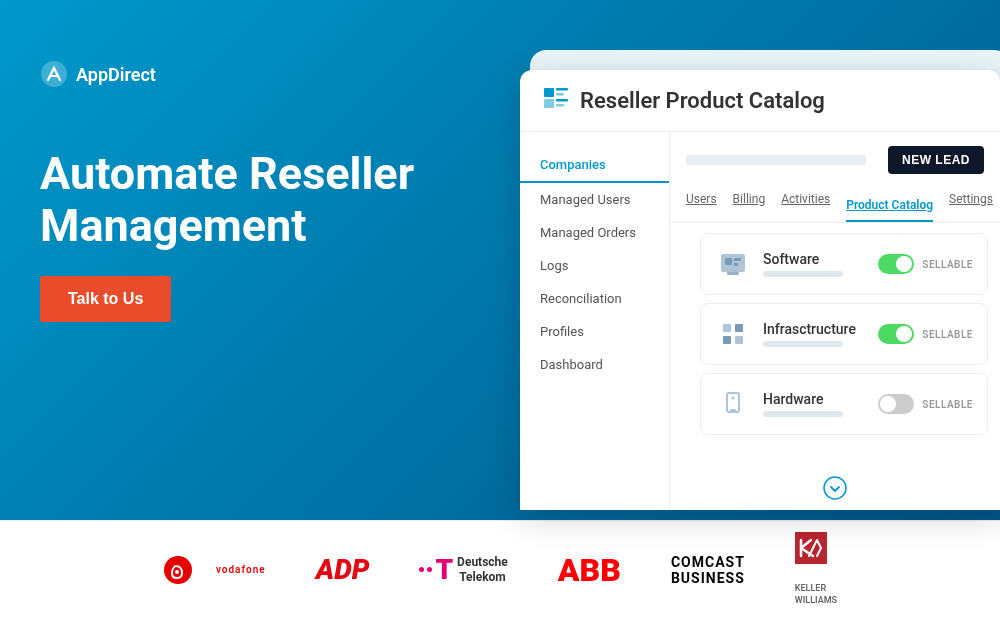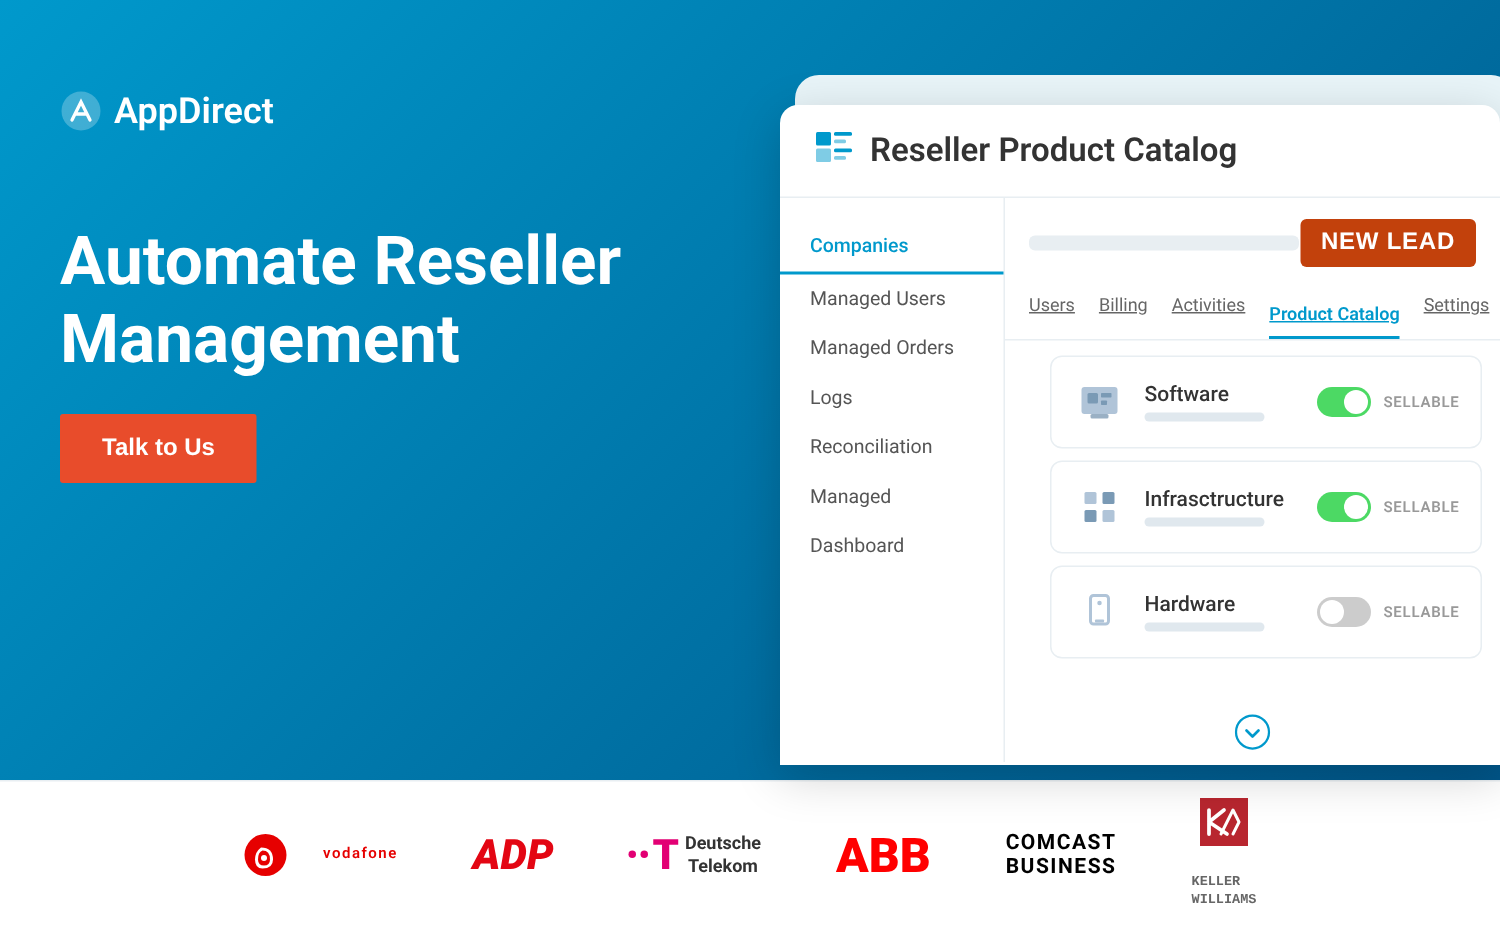--- a/index.html
+++ b/index.html
@@ -31,21 +31,21 @@
     }
 
     .logo-icon {
       width: 28px;
       height: 28px;
       margin-right: 8px;
     }
 
     .logo-text {
       color: #fff;
-      font-size: 24px;
+      font-size: 18px;
       font-weight: 600;
       text-align: right;
     }
 
     .hero-title {
       font-size: 45px;
       font-weight: 700;
       line-height: 1.15;
       margin-bottom: 24px;
       color: #fff;
@@ -166,26 +166,26 @@
     }
 
     .search-bar {
       background: #e8eef2;
       height: 10px;
       border-radius: 4px;
       width: 180px;
     }
 
     .new-lead-btn {
-      background: #c2410c;
+      background: #0f172a;
       color: #fff;
       border: none;
       border-radius: 4px;
       padding: 7px 14px;
-      font-size: 16px;
+      font-size: 12px;
       font-weight: 700;
       cursor: pointer;
       letter-spacing: 0.5px;
     }
 
     .tabs-row {
       display: flex;
       align-items: center;
       padding: 10px 16px 0 16px;
       border-bottom: 1px solid #e8eef2;
@@ -390,23 +390,22 @@
     .comcast-bot {
       font-size: 14px;
       font-weight: 700;
       color: #000;
       letter-spacing: 1px;
     }
 
     
     .kw-logo {
       display: flex;
-      align-items: center;
+      align-items: flex-start;
       gap: 19px;
-      font-family: Liberation Mono, monospace;
     }
     .kw-text {
       font-size: 9px;
       color: #666;
       font-weight: 600;
       text-align: left;
       line-height: 1.3;
     }
 
     
@@ -452,21 +451,21 @@
       </div>
 
       <div class="card-body">
 
         <div class="sidebar">
           <div class="sidebar-item active">Companies</div>
           <div class="sidebar-item">Managed Users</div>
           <div class="sidebar-item">Managed Orders</div>
           <div class="sidebar-item">Logs</div>
           <div class="sidebar-item">Reconciliation</div>
-          <div class="sidebar-item">Managed</div>
+          <div class="sidebar-item">Profiles</div>
           <div class="sidebar-item">Dashboard</div>
         </div>
 
         <div class="content-area">
 
           <div class="content-topbar">
             <div class="search-bar"></div>
             <button class="new-lead-btn">NEW LEAD</button>
           </div>
 

